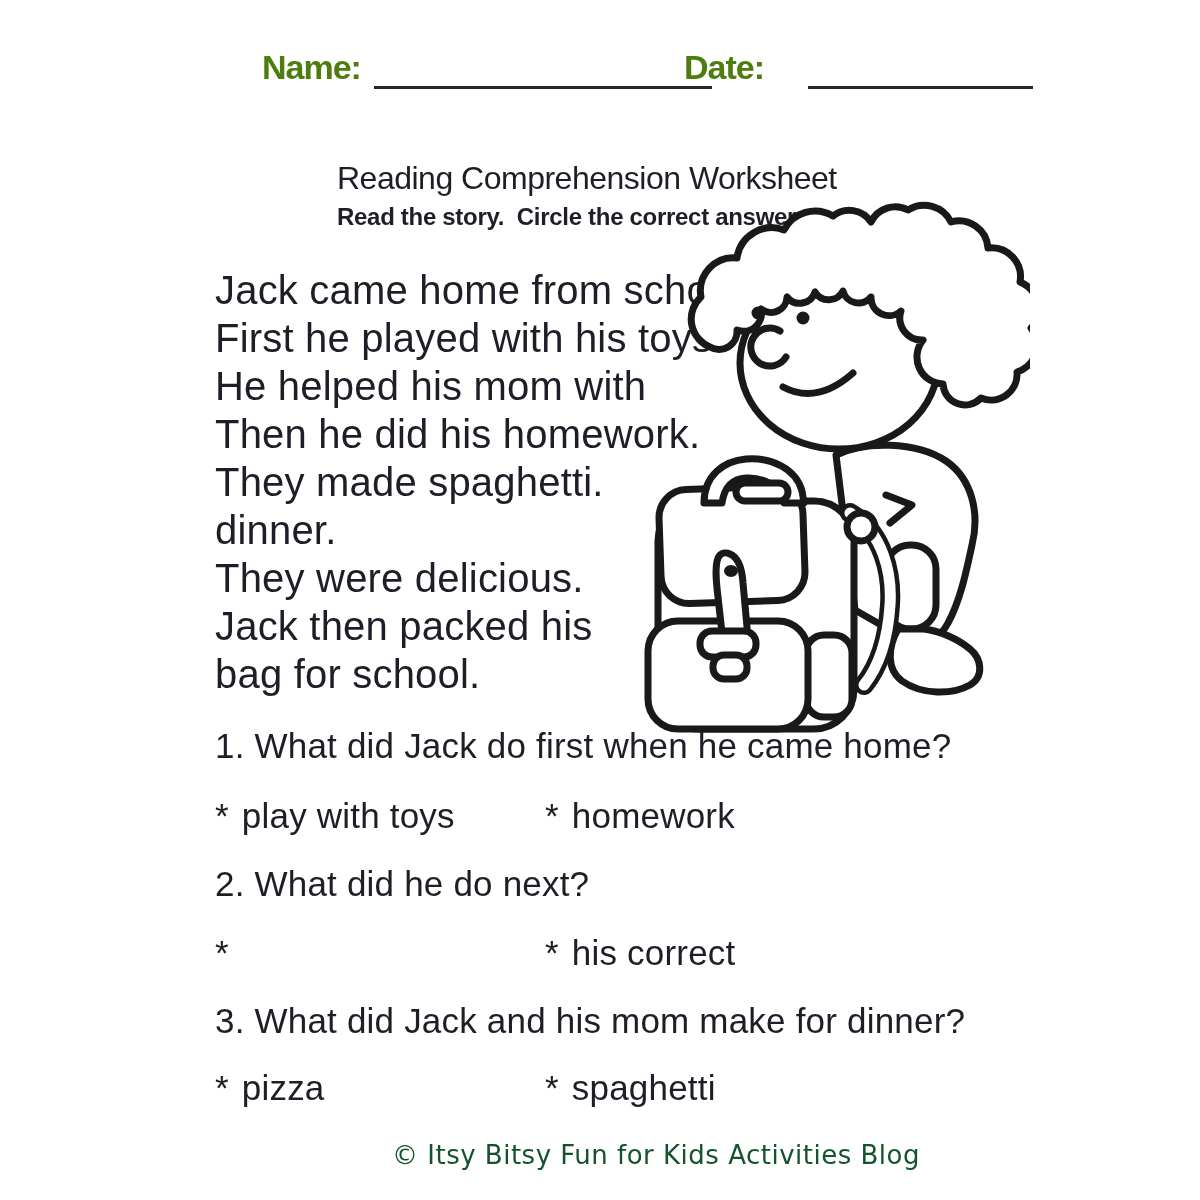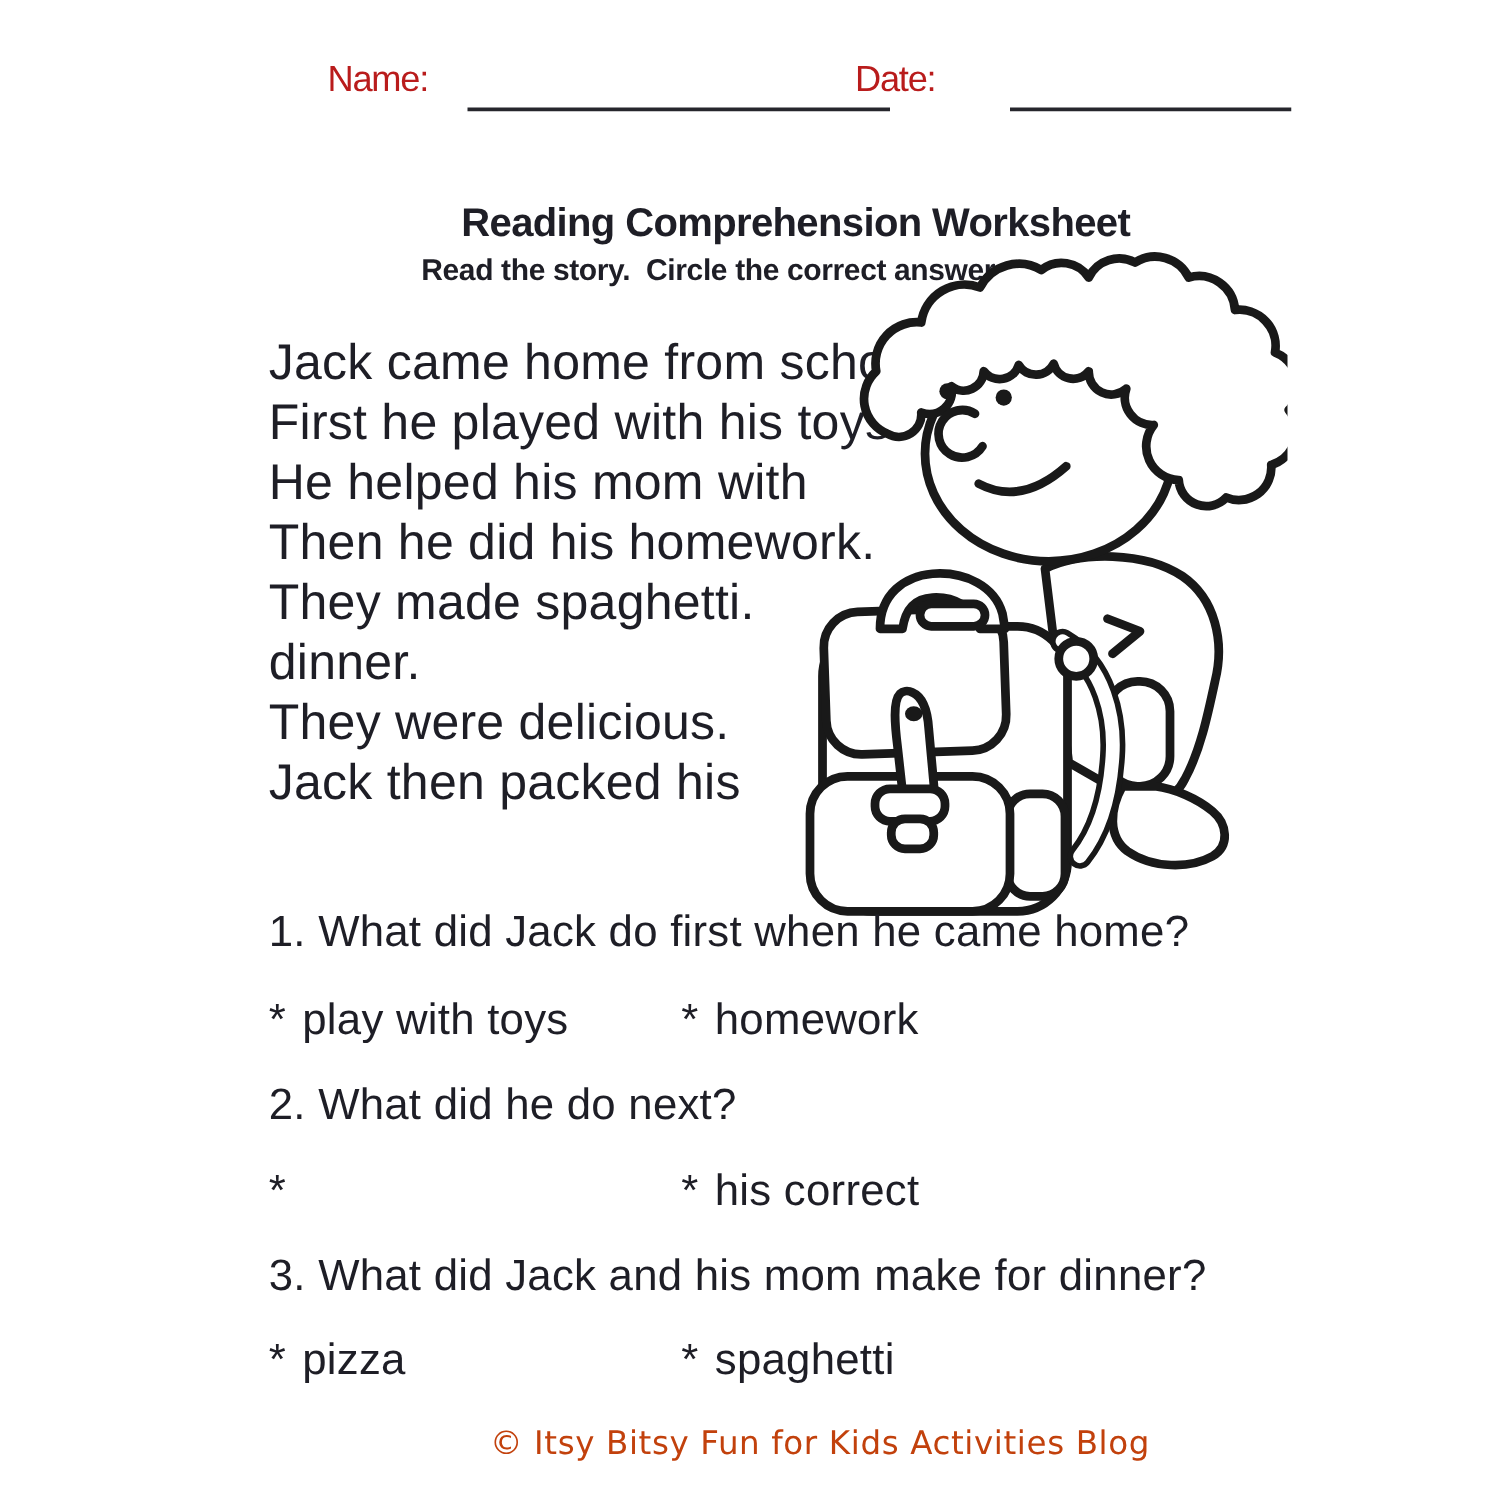--- a/index.html
+++ b/index.html
@@ -9,32 +9,32 @@
     background:#ffffff;
     font-family:"Liberation Sans", sans-serif;
     color:#1e1e26;
     overflow:hidden;
   }
   .abs{position:absolute;}
   .nowrap{white-space:nowrap;}
 
   
   .field-label{
-    font-size:29px;font-weight:400;letter-spacing:-1px;color:#b91c1c;
+    font-size:34px;font-weight:700;letter-spacing:-1px;color:#4d7c0f;
   }
   .field-line{
     height:3px;background:#26262c;
   }
 
   
   #title-block{
     left:337px;top:160px;width:452px;text-align:center;
   }
   #ws-title{
-    font-size:32px;font-weight:700;letter-spacing:-0.5px;white-space:nowrap;margin-left:32px;
+    font-size:32px;font-weight:400;letter-spacing:-0.5px;white-space:nowrap;
   }
   #ws-subtitle{
     font-size:24px;font-weight:600;letter-spacing:-0.3px;margin-top:6px;white-space:nowrap;
   }
 
   
   #story{
     left:215px;top:266px;font-size:40px;line-height:48px;letter-spacing:0.2px;
   }
 
@@ -44,21 +44,21 @@
   }
   .option{
     display:flex;align-items:baseline;font-size:35px;font-weight:500;letter-spacing:0.2px;
   }
   .option .marker{margin-right:13px;}
 
   
   #footer-credit{
     left:656px;top:1140px;transform:translateX(-50%);
     font-family:"DejaVu Sans", sans-serif;
-    font-size:26px;letter-spacing:0.5px;color:#c2410c;white-space:nowrap;
+    font-size:26px;letter-spacing:0.5px;color:#14532d;white-space:nowrap;
   }
 
   svg .ln{fill:#ffffff;stroke:#191919;stroke-width:7;stroke-linejoin:round;stroke-linecap:round;}
   svg .ln-open{fill:none;stroke:#191919;stroke-width:7;stroke-linejoin:round;stroke-linecap:round;}
   svg .dark{fill:#191919;stroke:none;}
 </style>
 </head>
 <body>
 
 <div id="page">
@@ -75,20 +75,21 @@
 
   <div class="abs" id="story">
     <div class="nowrap">Jack came home from school.</div>
     <div class="nowrap">First he played with his toys.</div>
     <div class="nowrap">He helped his mom with</div>
     <div class="nowrap">Then he did his homework.</div>
     <div class="nowrap">They made spaghetti.</div>
     <div class="nowrap">dinner.</div>
     <div class="nowrap">They were delicious.</div>
     <div class="nowrap">Jack then packed his</div>
+    <div class="nowrap">bag for school.</div>
   </div>
 
   <svg class="abs" style="left:640px;top:185px;" width="390" height="560" viewBox="0 0 390 560">
 
     <g>
       <path class="ln" d="M 196,270 C 224,256 276,256 306,276 C 332,294 340,328 332,360
                            C 326,388 320,416 308,438 C 298,458 278,462 262,452 L 215,425 Z"></path>
       <path class="ln-open" d="M 246,310 L 272,320 L 250,338"></path>
     </g>
 

